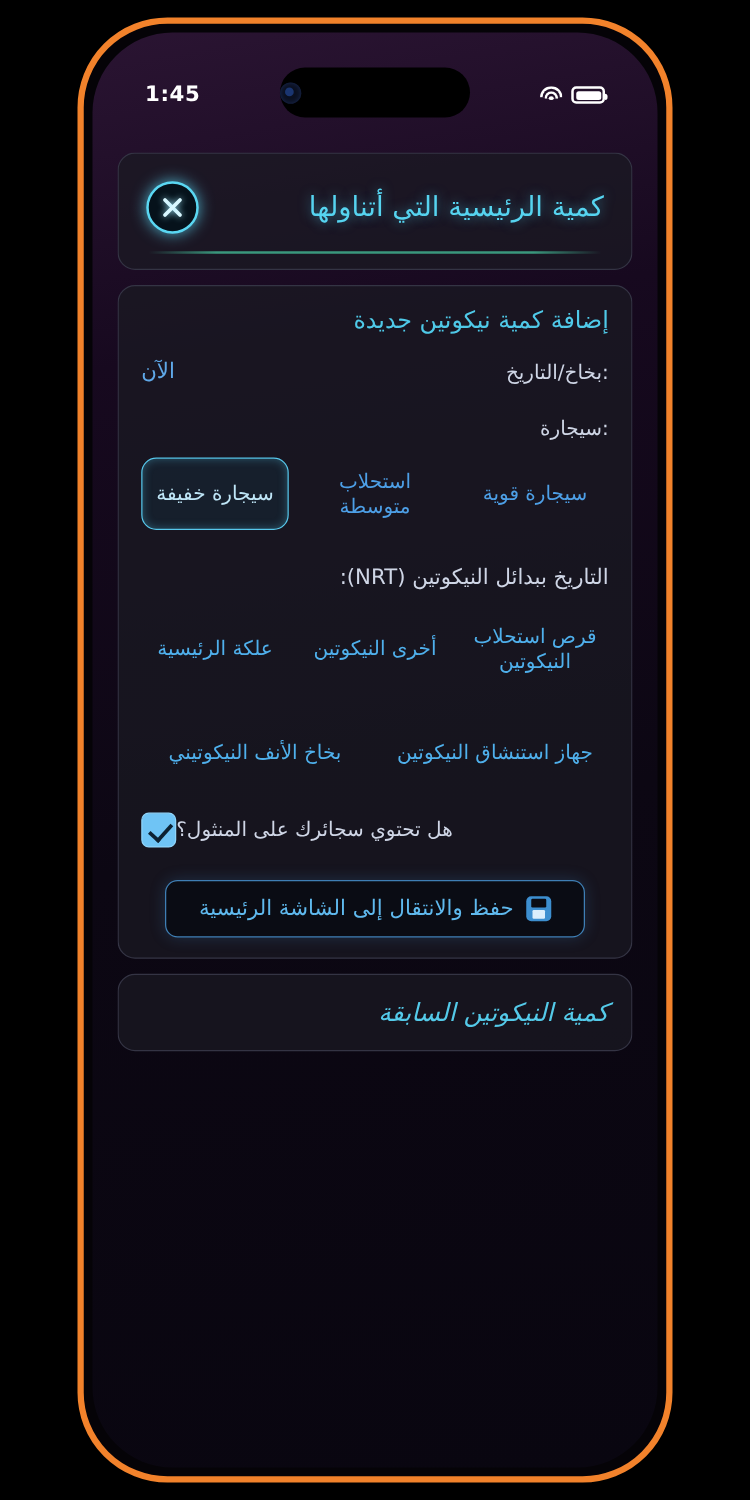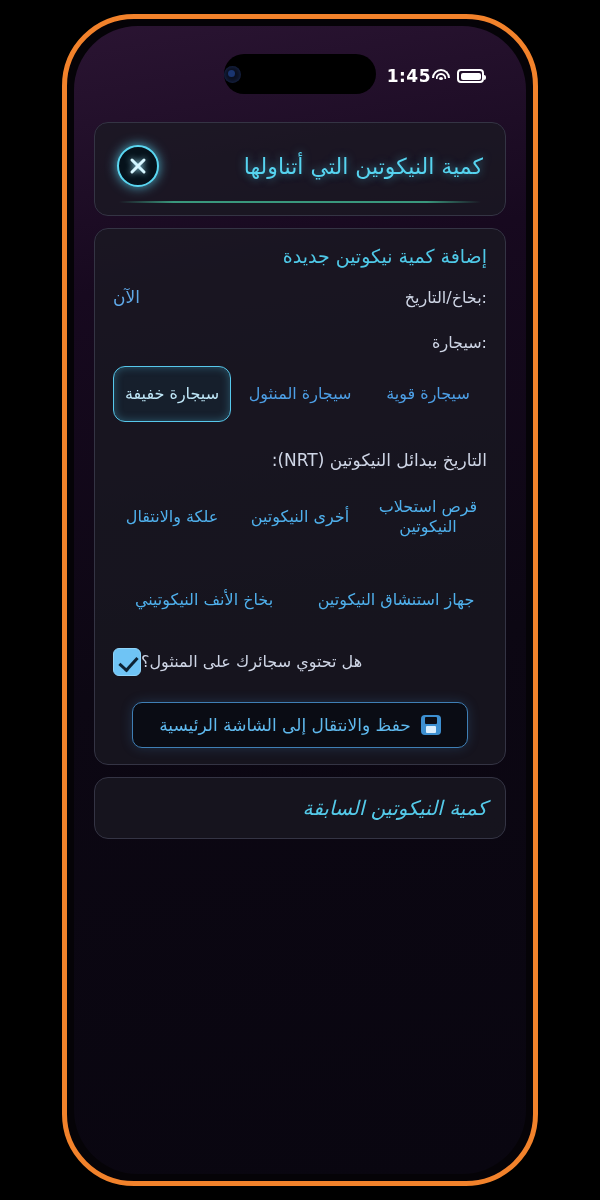--- a/index.html
+++ b/index.html
@@ -36,21 +36,21 @@
   .btn-right { right: 55px; width: 6px; }
   .btn-left  { left: 55px;  width: 6px; }
 
   
   .status-bar {
     position: absolute;
     top: 30px; left: 0; right: 0;
     height: 40px;
     display: flex;
     align-items: center;
-    justify-content: flex-end;
+    justify-content: space-between;
     padding: 0 42px;
     color: #fff;
     font-size: 17px;
     font-weight: bold;
     direction: ltr;
   }
   .status-time { letter-spacing: .5px; }
   .status-right { display: flex; align-items: center; gap: 7px; }
   .wifi-icon { width: 19px; height: 15px; position: relative; }
   .wifi-icon span {
@@ -266,49 +266,49 @@
     </div>
 
     <div class="island">
       <span class="cam"></span>
     </div>
 
     <div class="app">
 
       <div class="card" style="padding-bottom:12px;">
         <div class="modal-head">
-          <div class="modal-title">كمية النيكوتين التي أتناولها</div>
+          <div class="modal-title">كمية الرئيسية التي أتناولها</div>
           <div class="close-btn"></div>
         </div>
         <div class="divider"></div>
       </div>
 
       <div class="card">
 
         <div class="section-title">إضافة كمية نيكوتين جديدة</div>
 
         <div class="row-between">
           <span class="field-label">:بخاخ/التاريخ</span>
           <span class="field-value">الآن</span>
         </div>
 
         <div class="group-label">:سيجارة</div>
 
         <div class="opts">
           <div class="opt">سيجارة قوية</div>
-          <div class="opt">سيجارة المنثول</div>
+          <div class="opt">استحلاب متوسطة</div>
           <div class="opt selected">سيجارة خفيفة</div>
         </div>
 
         <div class="group-label big">التاريخ ببدائل النيكوتين (NRT):</div>
 
         <div class="opts nrt">
           <div class="opt">قرص استحلاب النيكوتين</div>
           <div class="opt">أخرى النيكوتين</div>
-          <div class="opt">علكة والانتقال</div>
+          <div class="opt">علكة الرئيسية</div>
         </div>
 
         <div class="opts nrt tight">
           <div class="opt">جهاز استنشاق النيكوتين</div>
           <div class="opt">بخاخ الأنف النيكوتيني</div>
         </div>
 
         <div class="checkbox-row">
           <span class="cb-label">هل تحتوي سجائرك على المنثول؟</span>
           <span class="checkbox"></span>

